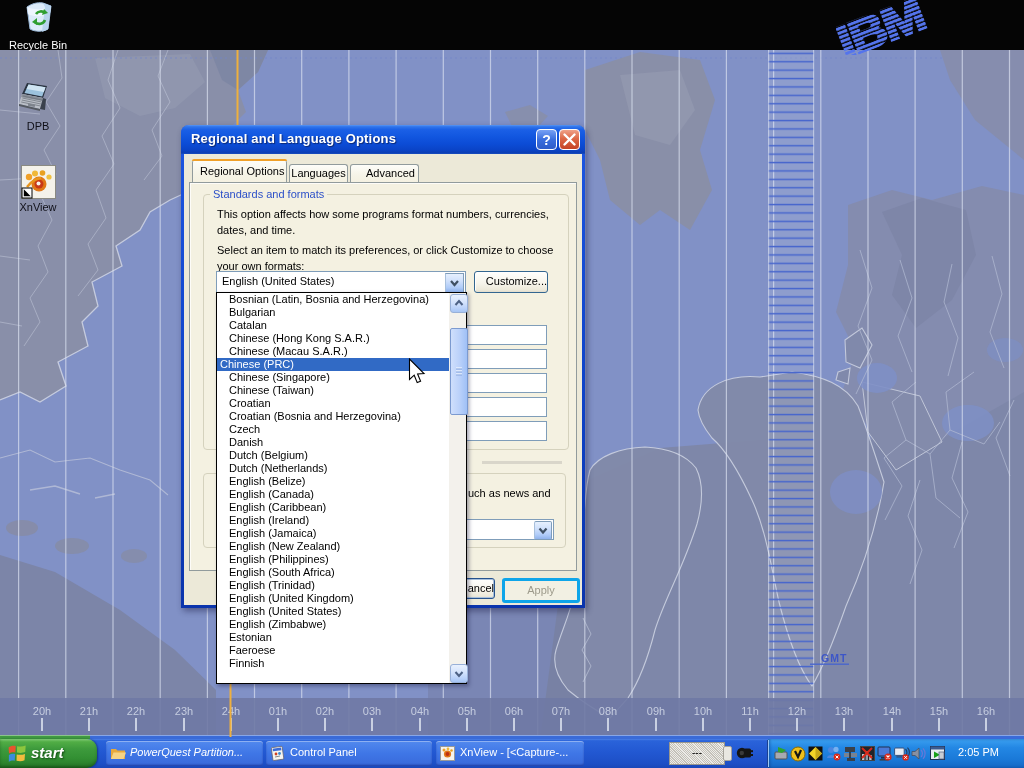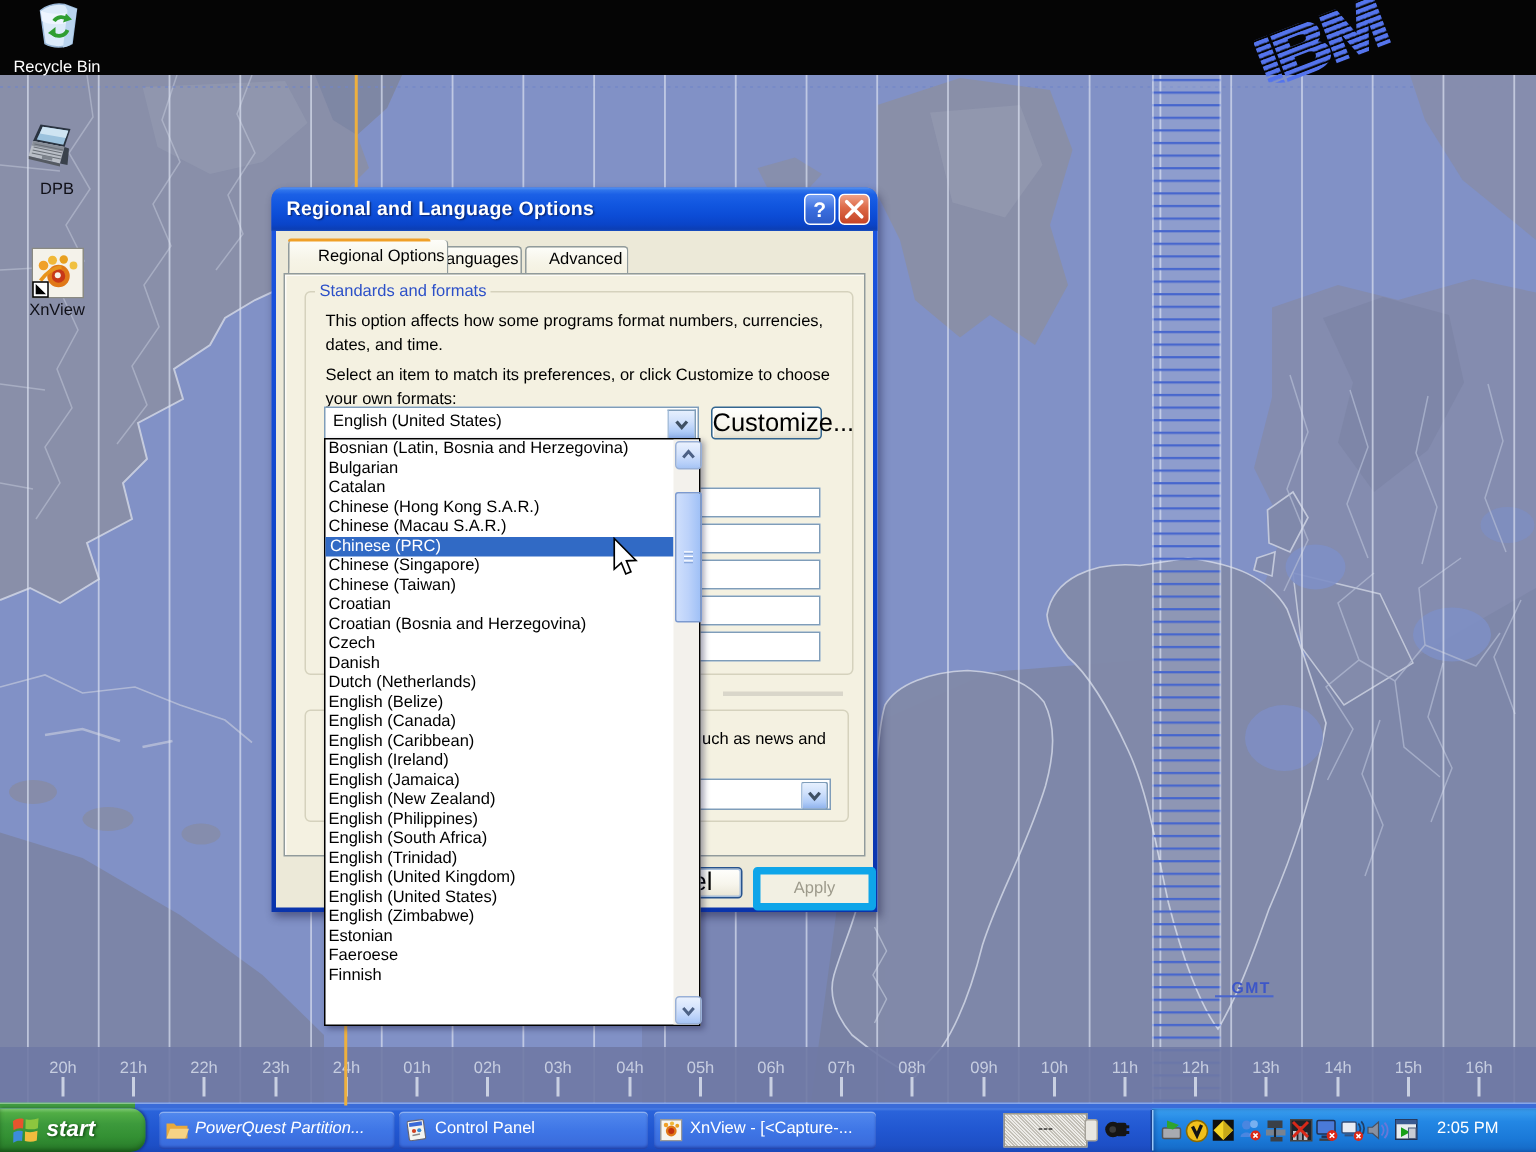--- a/index.html
+++ b/index.html
@@ -191,22 +191,22 @@
  #dlgbody{left:3px;top:29px;width:398px;height:451px;background:#ece9d8;}
  .tab{border:1px solid #919b9c;border-bottom:none;border-radius:3px 3px 0 0;
    background:linear-gradient(180deg,#fdfdf9 0%,#f6f4e7 60%,#f4f1e1 100%);
    font-size:11px;color:#000;text-align:center;}
  #panel{left:5px;top:28px;width:386px;height:387px;border:1px solid #919b9c;
    background:#f4f1e1;box-shadow:inset 1px 1px 0 #fdfcf8;}
  .gbox{border:1px solid #d5d2bd;border-radius:4px;}
  .glabel{font-size:11px;color:#2c50c8;background:#f4f1e1;padding:0 3px;}
  .btxt{font-size:11px;color:#000;}
  .xpbtn{background:linear-gradient(180deg,#fffffd 0%,#f7f5ec 55%,#ece9da 90%,#e0dccc 100%);
-   border:1px solid #336690;border-radius:3px;font-size:17px;color:#000;
-   text-align:left;line-height:19px;box-shadow:inset 1px 1px 0 rgba(255,255,255,0.9);}
+   border:1px solid #336690;border-radius:3px;font-size:11px;color:#000;
+   text-align:right;line-height:19px;box-shadow:inset 1px 1px 0 rgba(255,255,255,0.9);}
  .tbox{background:#fff;border:1px solid #7f9db9;}
  .cbtn{background:linear-gradient(180deg,#e6f0fe 0%,#cfe0fb 40%,#b0ccf8 75%,#8fb2ec 100%);
    border:1px solid #7f9db9;border-left:1px solid #a8c0dc;}
 </style>
 <div class="ab" id="dlg">
   <div class="ab" id="dlgtitle">
     <div class="ab txt">Regional and Language Options</div>
     <svg class="ab" style="left:355px;top:4px" width="45" height="22" viewBox="0 0 45 22">
       <rect x="0.5" y="0.5" width="20" height="20" rx="3.5" fill="url(#qgrad)" stroke="#fff"></rect>
       <rect x="23.5" y="0.5" width="20" height="20" rx="3.5" fill="url(#xgrad)" stroke="#fff"></rect>
@@ -224,21 +224,21 @@
       </defs>
       <text x="10.5" y="15.5" font-size="14" font-weight="bold" fill="#fff" text-anchor="middle">?</text>
       <g stroke="#fff" stroke-width="2.4" stroke-linecap="round">
         <line x1="28.5" y1="5.5" x2="38.5" y2="15.5"></line>
           <line x1="38.5" y1="5.5" x2="28.5" y2="15.5"></line>
       </g>
     </svg>
   </div>
   <div class="ab" id="dlgbody">
 
-    <div class="ab tab" style="left:8px;top:6px;width:93px;height:22px;line-height:22px;z-index:3;border-top:none;text-align:left;padding-left:12px;text-indent:7px;">
+    <div class="ab tab" style="left:8px;top:6px;width:93px;height:22px;line-height:22px;z-index:3;border-top:none;text-align:left;padding-left:0;text-indent:7px;">
       <div class="ab" style="left:-1px;top:-1px;width:95px;height:2px;background:#f0a028;border-radius:2px 2px 0 0;"></div>
       Regional Options</div>
     <div class="ab tab" style="left:105px;top:10px;width:57px;height:17px;line-height:17px;">Languages</div>
     <div class="ab tab" style="left:166px;top:10px;width:55px;height:17px;line-height:17px;padding-left:12px;">Advanced</div>
     <div class="ab" id="panel"></div>
 
     <div class="ab gbox" style="left:19px;top:40px;width:364px;height:254px;"></div>
     <div class="ab glabel" style="left:26px;top:34px;">Standards and formats</div>
     <div class="ab btxt" style="left:33px;top:54px;text-align:center;">This option affects how some programs format numbers, currencies,</div>
     <div class="ab btxt" style="left:33px;top:70px;">dates, and time.</div>
@@ -270,27 +270,27 @@
     <div class="ab tbox" style="left:33px;top:365px;width:335px;height:19px;">
       <div class="ab cbtn" style="right:1px;top:1px;width:16px;height:17px;border-radius:2px;">
         <svg width="16" height="17">
             <path d="M4.5,6.5 L8,10.5 L11.5,6.5" fill="none" stroke="#3f5063" stroke-width="2.2"></path>
           </svg>
       </div>
     </div>
 
     <div class="ab xpbtn" style="left:160px;top:424px;width:72px;height:19px;line-height:18px;">OK</div>
     <div class="ab xpbtn" style="left:237px;top:424px;width:72px;height:19px;line-height:18px;box-shadow:inset 0 0 0 1px #a8c0dc;border-color:#26538e;">Cancel</div>
-    <div class="ab" style="left:318px;top:424px;width:72px;height:19px;line-height:18px;background:#f2f0e3;border:5px solid #0ea5e9;border-radius:3px;font-size:11px;color:#9d9a8b;text-align:center;">Apply</div>
+    <div class="ab" style="left:318px;top:424px;width:72px;height:19px;line-height:18px;background:#f2f0e3;border:3px solid #0ea5e9;border-radius:3px;font-size:11px;color:#9d9a8b;text-align:center;">Apply</div>
   </div>
 </div>
 <style>
  #list{left:216px;top:292px;width:249px;height:390px;background:#fff;border:1px solid #000;
    box-shadow:2px 2px 4px rgba(20,20,60,0.4);}
- .li{height:13px;line-height:13px;font-size:11px;color:#000;padding-left:2px;white-space:nowrap;}
+ .li{height:13px;line-height:13px;font-size:11px;color:#000;padding-left:12px;white-space:nowrap;}
  .li.sel{background:#316ac5;color:#fff;width:229px;padding-left:3px;}
  #sbar{position:absolute;right:0;top:0;width:17px;height:390px;background:#f3f1ec;}
  .sbtn{position:absolute;left:0.5px;width:16px;height:17px;border:1px solid #98b0d8;border-radius:3px;
    background:linear-gradient(180deg,#e9f1fe 0%,#d3e2fc 45%,#b8d0f9 80%,#a6c4f4 100%);}
  #sthumb{position:absolute;left:0.5px;top:35px;width:16px;height:85px;border:1px solid #7c9ad0;border-radius:2px;
    background:linear-gradient(90deg,#cfdffc 0%,#bcd2fa 50%,#9fc0f6 100%);}
 </style>
 <div class="ab" id="list">
  <div id="items">
   <div class="li">Bosnian (Latin, Bosnia and Herzegovina)</div>
@@ -298,20 +298,21 @@
   <div class="li">Catalan</div>
   <div class="li">Chinese (Hong Kong S.A.R.)</div>
   <div class="li">Chinese (Macau S.A.R.)</div>
   <div class="li sel">Chinese (PRC)</div>
   <div class="li">Chinese (Singapore)</div>
   <div class="li">Chinese (Taiwan)</div>
   <div class="li">Croatian</div>
   <div class="li">Croatian (Bosnia and Herzegovina)</div>
   <div class="li">Czech</div>
   <div class="li">Danish</div>
+  <div class="li">Dutch (Belgium)</div>
   <div class="li">Dutch (Netherlands)</div>
   <div class="li">English (Belize)</div>
   <div class="li">English (Canada)</div>
   <div class="li">English (Caribbean)</div>
   <div class="li">English (Ireland)</div>
   <div class="li">English (Jamaica)</div>
   <div class="li">English (New Zealand)</div>
   <div class="li">English (Philippines)</div>
   <div class="li">English (South Africa)</div>
   <div class="li">English (Trinidad)</div>

